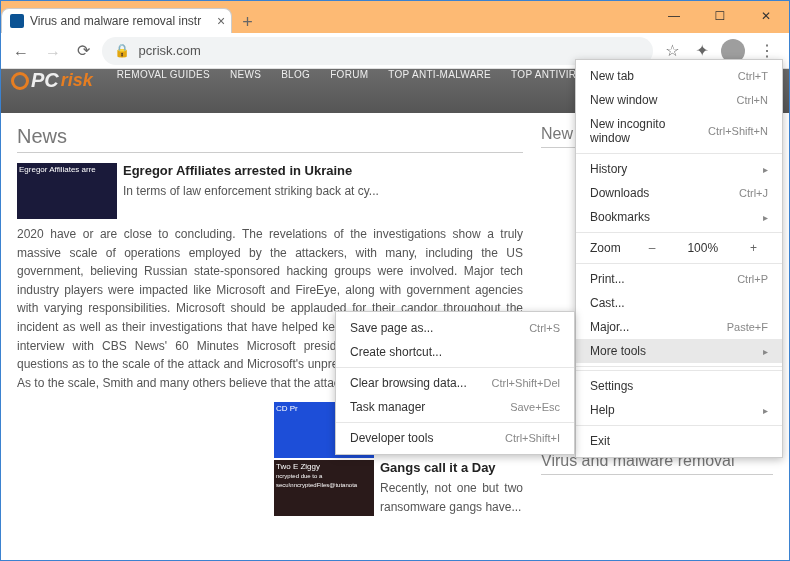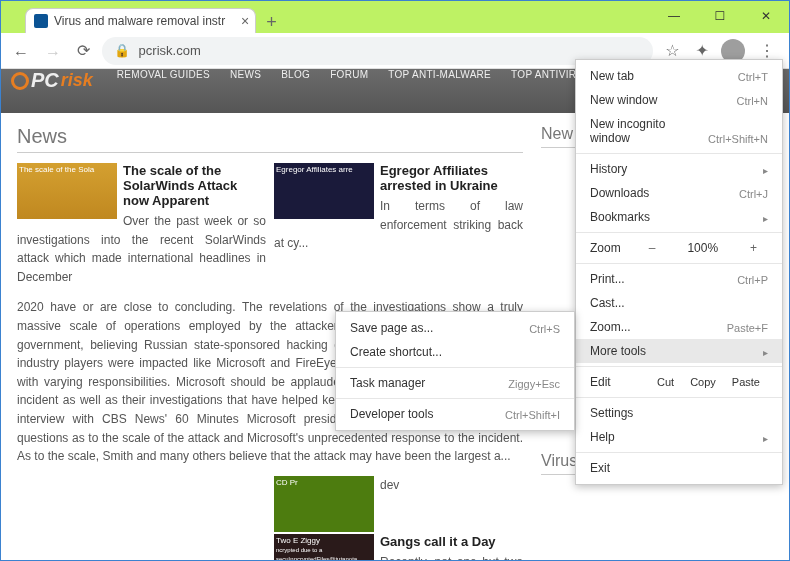--- a/index.html
+++ b/index.html
@@ -1,17 +1,17 @@
 <!DOCTYPE html>
 <html><head>
 <meta charset="utf-8">
 <style>
 *{margin:0;padding:0;box-sizing:border-box;font-family:"Segoe UI",Arial,sans-serif}
 body{width:790px;height:561px;background:#fff;border:1px solid #3b82d0;overflow:hidden;position:relative;font-size:12px}
-.titlebar{height:32px;background:#bef264;display:flex;align-items:flex-end;padding-left:24px;position:relative}
+.titlebar{height:32px;background:#fdba74;display:flex;align-items:flex-end;padding-left:0;position:relative}
 .tab{background:#fff;border:1px solid #ccc;border-bottom:none;border-radius:8px 8px 0 0;padding:5px 30px 5px 8px;display:flex;align-items:center;gap:6px;font-size:12px;color:#444;min-width:170px;position:relative}
 .favicon{width:14px;height:14px;background:#0b5394;border-radius:2px}
 .tab-close{position:absolute;right:6px;color:#666;font-size:14px}
 .newtab{margin-left:4px;color:#666;font-size:18px;padding:0 6px}
 .winbtns{position:absolute;right:0;top:0;display:flex}
 .winbtn{width:46px;height:30px;display:flex;align-items:center;justify-content:center;color:#333;font-size:12px}
 .toolbar{height:36px;background:#fff;display:flex;align-items:center;padding:0 8px;gap:8px;border-bottom:1px solid #e0e0e0}
 .navbtn{color:#666;font-size:16px;padding:0 4px}
 .addrbar{flex:1;background:#f1f3f4;border-radius:16px;height:28px;display:flex;align-items:center;padding:0 12px;gap:8px;color:#555;font-size:13px}
 .lockicon{color:#666}
@@ -29,34 +29,34 @@
 .content{padding:12px 16px;display:flex;gap:18px}
 .main{width:506px}
 .side{flex:1}
 .h2{font-size:20px;color:#777;border-bottom:1px solid #ccc;padding-bottom:4px;margin-bottom:10px;font-weight:normal}
 .news-group{display:flex;gap:8px;margin-bottom:4px}
 .col{flex:1}
 .newsitem{margin-bottom:8px}
 .thumb{width:100px;height:56px;float:left;margin-right:6px;margin-bottom:2px;font-size:8px;color:#fff;padding:2px;overflow:hidden}
 .thumb1{background:linear-gradient(#d4a030,#c08820)}
 .thumb2{background:#1a1a3a}
-.thumb3{background:#4d7c0f}
+.thumb3{background:#1d4ed8}
 .thumb4{background:#2a1a1a}
 .nh{font-size:13px;font-weight:bold;color:#222;margin-bottom:4px}
 .nt{font-size:12px;color:#555;text-align:justify;line-height:1.55}
 .fulltext{clear:both;font-size:12px;color:#555;text-align:justify;line-height:1.55}
 .side-h{font-size:16px;color:#777;border-bottom:1px solid #ccc;padding-bottom:4px;margin-bottom:10px;font-weight:normal}
 .malware-lvl{text-align:center;font-size:12px;color:#555}
 .gauge{display:flex;justify-content:center;align-items:center;gap:8px;margin:8px 0}
 .globe{width:32px;height:32px;border-radius:50%;background:radial-gradient(#6bb0e0,#2a5a8a)}
 .bars{font-size:10px;color:#777}
 .medlbl{font-size:9px;color:#e67e22;letter-spacing:1px}
 .malware-txt{font-size:11px;color:#555;text-align:center;margin-top:6px}
 .chrome-menu{position:absolute;right:6px;top:58px;width:208px;background:#fff;border:1px solid #ccc;box-shadow:0 2px 8px rgba(0,0,0,0.25);font-size:12px;padding:4px 0;z-index:50}
-.mitem{display:flex;justify-content:space-between;align-items:flex-end;padding:5px 14px;color:#333}
+.mitem{display:flex;justify-content:space-between;align-items:center;padding:5px 14px;color:#333}
 .mitem .sc{color:#888;font-size:11px}
 .mitem .arrow{color:#888;font-size:10px}
 .msep{height:1px;background:#e6e6e6;margin:3px 0}
 .zoomrow{display:flex;align-items:center;padding:5px 14px;color:#333;gap:22px}
 .zoomlbl{flex:1}
 .zbtn{padding:0 6px;color:#666}
 .zval{padding:0 4px}
 .fsbtn{margin-left:8px}
 .editrow{display:flex;align-items:center;padding:5px 14px;color:#333}
 .editlbl{flex:1}
@@ -113,27 +113,20 @@
     </div>
   </div>
 
   <div class="content">
     <div class="main">
       <div class="h2">News</div>
 
       <div class="news-group">
         <div class="col">
           <div class="newsitem">
-            <div class="thumb thumb1">The scale of the Sola</div>
-            <div class="nh">The scale of the SolarWinds Attack now Apparent</div>
-            <div class="nt">Over the past week or so investigations into the recent SolarWinds attack which made international headlines in December</div>
-          </div>
-        </div>
-        <div class="col">
-          <div class="newsitem">
             <div class="thumb thumb2">Egregor Affiliates arre</div>
             <div class="nh">Egregor Affiliates arrested in Ukraine</div>
             <div class="nt">In terms of law enforcement striking back at cy...</div>
           </div>
         </div>
       </div>
       <div class="fulltext">2020 have or are close to concluding. The revelations of the investigations show a truly massive scale of operations employed by the attackers, with many, including the US government, believing Russian state-sponsored hacking groups were involved. Major tech industry players were impacted like Microsoft and FireEye, along with government agencies with varying responsibilities. Microsoft should be applauded for their candor throughout the incident as well as their investigations that have helped keep the public informed. In a recent interview with CBS News' 60 Minutes Microsoft president Brad Smith answered many questions as to the scale of the attack and Microsoft's unprecedented response to the incident. As to the scale, Smith and many others believe that the attack may have been the largest a...</div>
 
       <div class="news-group" style="margin-top:10px">
         <div class="col"></div>
@@ -205,34 +198,28 @@
   </div>
   <div class="msep"></div>
   <div class="mitem">
       <span>Print...</span>
       <span class="sc">Ctrl+P</span>
     </div>
   <div class="mitem">
       <span>Cast...</span>
     </div>
   <div class="mitem">
-      <span>Zoom...</span>
+      <span>Major...</span>
       <span class="sc">Paste+F</span>
     </div>
   <div class="mitem highlighted">
       <span>More tools</span>
       <span class="arrow">▸</span>
     </div>
   <div class="msep"></div>
-  <div class="editrow">
-    <span class="editlbl">Edit</span>
-    <span class="ebtn">Cut</span>
-    <span class="ebtn">Copy</span>
-    <span class="ebtn">Paste</span>
-  </div>
   <div class="msep"></div>
   <div class="mitem">
       <span>Settings</span>
     </div>
   <div class="mitem">
       <span>Help</span>
       <span class="arrow">▸</span>
     </div>
   <div class="msep"></div>
   <div class="mitem">
@@ -243,21 +230,25 @@
 <div class="submenu">
   <div class="mitem">
       <span>Save page as...</span>
       <span class="sc">Ctrl+S</span>
     </div>
   <div class="mitem">
       <span>Create shortcut...</span>
     </div>
   <div class="msep"></div>
   <div class="mitem">
+      <span>Clear browsing data...</span>
+      <span class="sc">Ctrl+Shift+Del</span>
+    </div>
+  <div class="mitem">
       <span>Task manager</span>
-      <span class="sc">Ziggy+Esc</span>
+      <span class="sc">Save+Esc</span>
     </div>
   <div class="msep"></div>
   <div class="mitem">
       <span>Developer tools</span>
       <span class="sc">Ctrl+Shift+I</span>
     </div>
 </div>
 
 </body></html>

